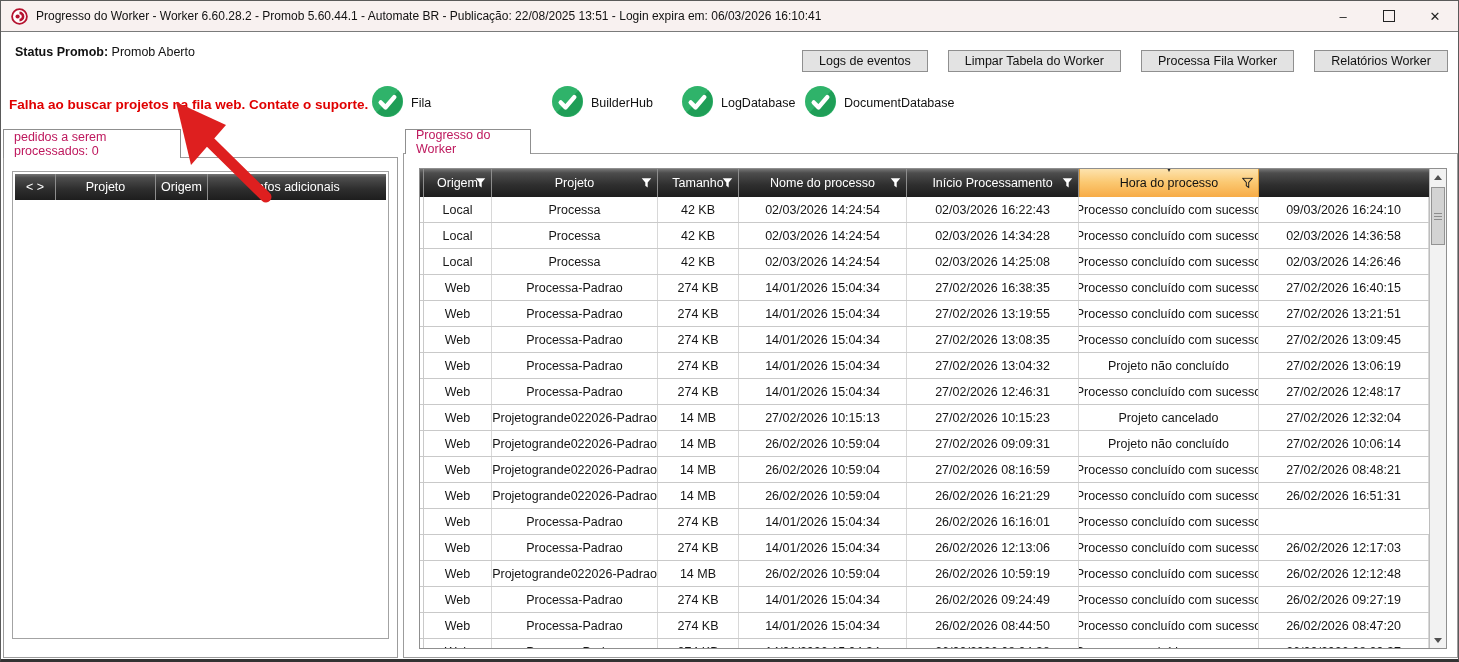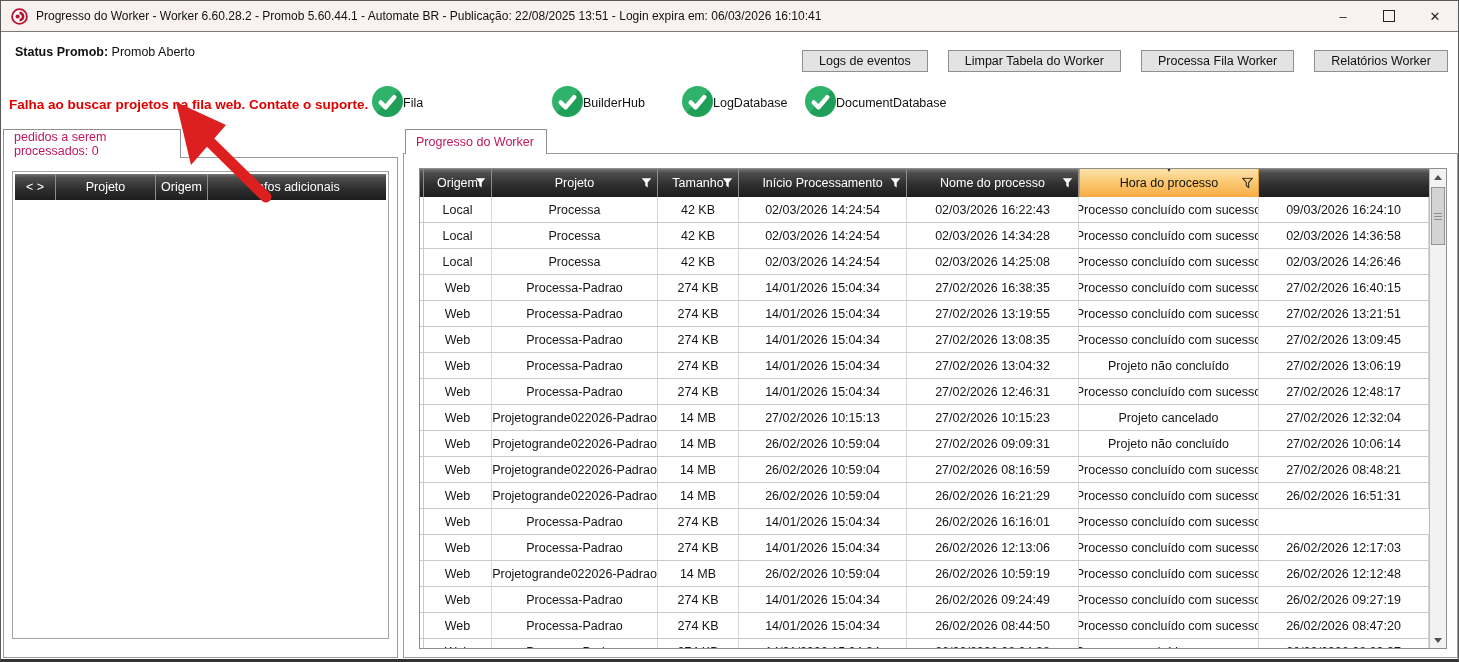--- a/index.html
+++ b/index.html
@@ -15,39 +15,39 @@
   .wbtn{width:46px;height:30px;display:flex;align-items:center;justify-content:center;
         font-size:13px;color:#222;cursor:default;}
   .maxglyph{display:inline-block;width:10px;height:10px;border:1.2px solid #222;}
   
   .statusline{position:absolute;left:14px;top:44px;font-size:12.5px;color:#111;}
   .statusline b{font-weight:bold;margin-top:29px;}
   .toolbar{position:absolute;right:10px;top:49px;display:flex;gap:20px;}
   .tbtn{font-family:"Liberation Sans",sans-serif;font-size:12.5px;color:#111;background:#e3e3e3;
         border:1px solid #8f8f8f;height:22px;padding:0 16px;cursor:default;}
   .errtext{position:absolute;left:8px;top:96px;font-size:13.5px;font-weight:bold;color:#e00000;}
-  .health{position:absolute;top:86px;display:flex;align-items:center;height:32px;}
+  .health{position:absolute;top:86px;display:flex;align-items:center;gap:8px;height:32px;}
   .health .lab{font-size:12.5px;color:#111;}
   
   .arrow-wrap{position:absolute;left:150px;top:96px;width:132px;height:108px;z-index:6;}
   
   .tab{position:absolute;background:#fff;border:1px solid #8f8f8f;border-bottom:none;z-index:3;
        display:flex;align-items:center;padding:12px 10px;font-size:12.5px;color:#be185d;box-sizing:border-box;}
   .tab:after{content:"";position:absolute;left:0;right:0;bottom:-1px;height:2px;background:#fff;}
   .panel{position:absolute;background:#fff;border:1px solid #9c9c9c;box-sizing:border-box;z-index:1;}
   #left-tab{left:2px;top:128px;width:178px;height:29px;}
   #left-panel{left:2px;top:156px;width:395px;height:501px;}
   #left-inner{position:absolute;left:8px;top:13px;width:377px;height:468px;
               border:1px solid #a3a3a3;padding:2px;box-sizing:border-box;}
   .lh{display:grid;grid-template-columns:41px 100px 52px minmax(0,1fr);height:26px;
       background:linear-gradient(180deg,#757575 0%,#4d4d4d 14%,#2e2e2e 58%,#1d1d1d 100%);}
   .lh-cell{display:flex;align-items:center;justify-content:center;color:#fff;font-size:12.5px;
            border-right:1px solid #8d8d8d;}
   .lh-cell:last-child{border-right:none;}
-  #right-tab{left:404px;top:128px;width:142px;height:25px;}
+  #right-tab{left:404px;top:128px;width:126px;height:25px;}
   #right-panel{left:402px;top:152px;width:1055px;height:505px;}
   
   .grid{position:absolute;left:15px;top:14px;width:1028px;height:481px;border:1px solid #8f8f8f;
         box-sizing:border-box;background:#fff;}
   .grid-inner{position:absolute;left:0;top:0;right:17px;bottom:0;overflow:hidden;}
   .cols{display:grid;grid-template-columns:4px 68px 166px 81px 168px 172px 180px minmax(0,1fr);}
   .g-header{height:28px;background:linear-gradient(180deg,#757575 0%,#4d4d4d 14%,#2e2e2e 58%,#1d1d1d 100%);}
   .h-corner{border-right:1px solid #8d8d8d;}
   .h-cell{position:relative;display:flex;align-items:center;justify-content:center;
           color:#fff;font-size:12.5px;border-right:1px solid #8d8d8d;}
@@ -182,27 +182,27 @@
               <path d="M0.8 0.8 H11.2 L7.3 5.5 V11 L4.7 9 V5.5 Z"></path>
             </svg>
           </div>
           <div class="h-cell">
             <span class="h-lab">Tamanho</span>
             <svg class="funnel" viewBox="0 0 12 12">
               <path d="M0.8 0.8 H11.2 L7.3 5.5 V11 L4.7 9 V5.5 Z"></path>
             </svg>
           </div>
           <div class="h-cell">
+            <span class="h-lab">Nome do processo</span>
+            <svg class="funnel" viewBox="0 0 12 12">
+              <path d="M0.8 0.8 H11.2 L7.3 5.5 V11 L4.7 9 V5.5 Z"></path>
+            </svg>
+          </div>
+          <div class="h-cell">
             <span class="h-lab">Início Processamento</span>
-            <svg class="funnel" viewBox="0 0 12 12">
-              <path d="M0.8 0.8 H11.2 L7.3 5.5 V11 L4.7 9 V5.5 Z"></path>
-            </svg>
-          </div>
-          <div class="h-cell">
-            <span class="h-lab">Nome do processo</span>
             <svg class="funnel" viewBox="0 0 12 12">
               <path d="M0.8 0.8 H11.2 L7.3 5.5 V11 L4.7 9 V5.5 Z"></path>
             </svg>
           </div>
           <div class="h-cell hl">
             <span class="sortmark">▾</span>
             <span class="h-lab">Hora do processo</span>
             <svg class="funnel" viewBox="0 0 12 12">
               <path d="M0.8 0.8 H11.2 L7.3 5.5 V11 L4.7 9 V5.5 Z"></path>
             </svg>

